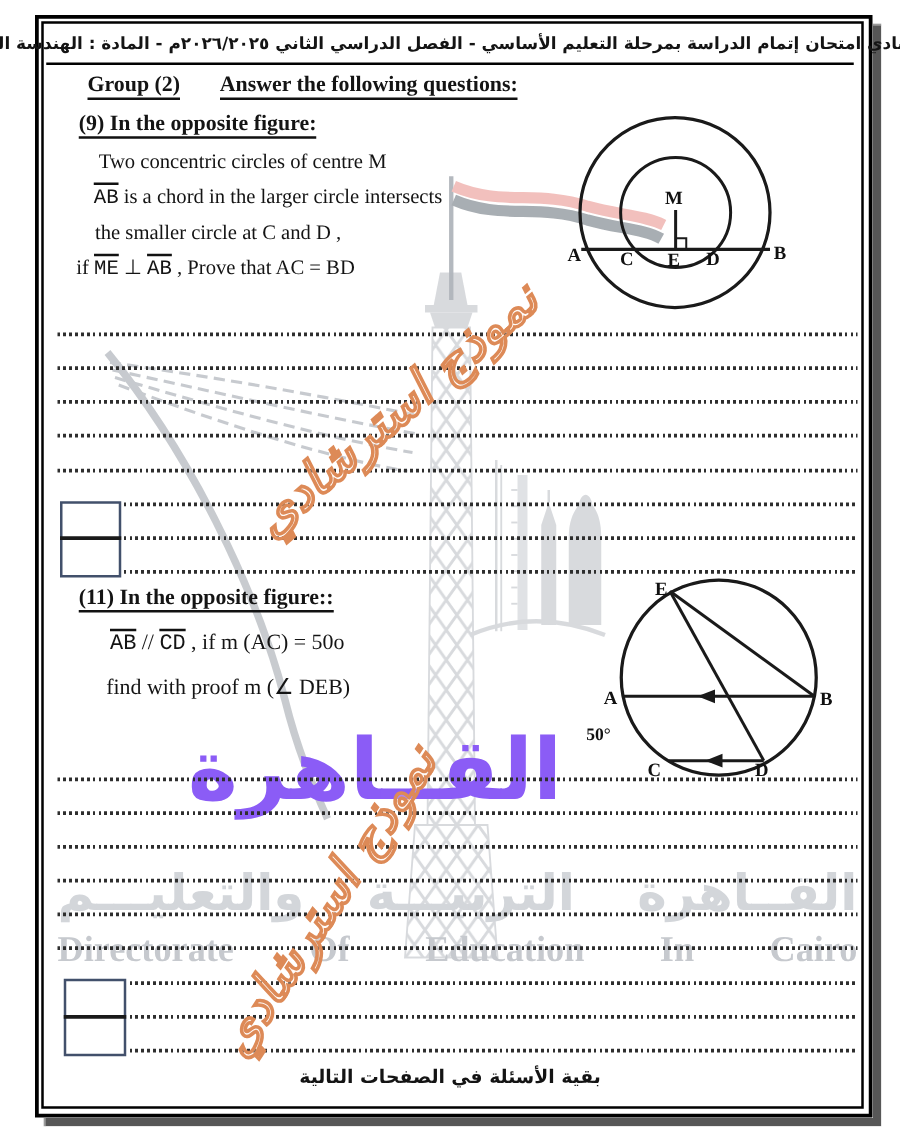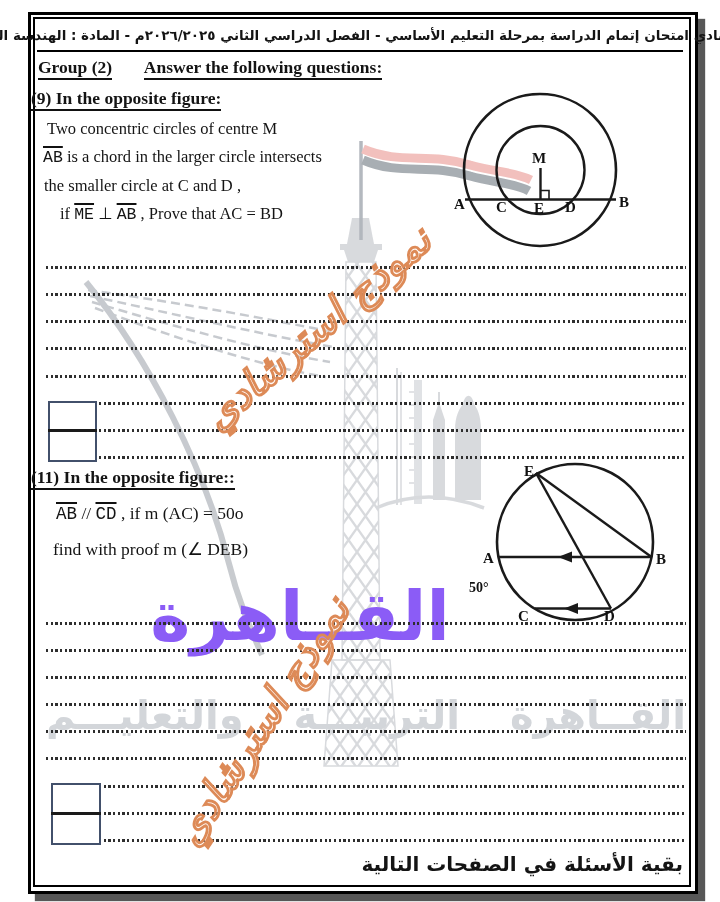--- a/index.html
+++ b/index.html
@@ -8,21 +8,21 @@
   
   .frame{position:absolute;left:28px;top:12px;width:664px;height:876px;
          border:3px solid #000;box-shadow:7px 7px 1px rgba(40,40,40,.78);background:transparent;}
   .frame-inner{position:absolute;left:33px;top:17px;width:654px;height:866px;border:2px solid #000;}
   
   .header-bar{position:absolute;left:37px;top:19px;width:646px;height:31px;
       border-bottom:2.5px solid #000;display:flex;align-items:center;justify-content:center;
       direction:rtl;font-family:"DejaVu Sans",sans-serif;font-weight:bold;font-size:13.5px;
       white-space:nowrap;z-index:2;}
   
-  .abs{position:absolute;z-index:2;}
+  .abs{position:absolute;z-index:2;margin-left:32px;}
   .bold-u{font-weight:bold;font-size:17.5px;}
   .bold-u .u{border-bottom:2.2px solid #111;padding-bottom:1px;}
   .qtext{font-size:16.5px;text-align:center;}
   .q11text{font-size:17.5px;}
   .ol{text-decoration-line:overline;text-decoration-thickness:1.7px;text-decoration-color:#111;font-family:Liberation Mono, monospace;}
   
   .dots{position:absolute;left:46px;width:640px;height:2.6px;z-index:2;
     background-image:repeating-linear-gradient(90deg,#2e2e2e 0 2.2px,transparent 2.2px 4.7px);}
   .dots.short{left:99px;width:587px;}
   
@@ -38,22 +38,22 @@
   .wm-ar{position:absolute;left:46px;top:692px;width:640px;display:flex;justify-content:space-between;
     direction:rtl;z-index:1;font-family:"DejaVu Sans",sans-serif;font-weight:bold;font-size:40px;color:#d3d6da;}
   .wm-en{position:absolute;left:46px;top:744px;width:640px;display:flex;justify-content:space-between;
     z-index:1;font-family:"Liberation Serif",serif;font-weight:bold;font-size:29px;color:#c6c9ce;}
   .script-wm{position:absolute;width:320px;text-align:center;z-index:4;pointer-events:none;
     font-family:"DejaVu Sans",sans-serif;font-style:italic;font-weight:bold;font-size:40px;
     color:rgba(255,240,230,.30);-webkit-text-stroke:1.6px #dd8a57;}
   .script-wm.one{left:157px;top:305px;transform:rotate(-41deg);}
   .script-wm.two{left:102px;top:698px;transform:rotate(-57deg);}
   
-  .footer{position:absolute;left:37px;top:852px;width:646px;text-align:right;z-index:2;
-    font-family:"DejaVu Sans",sans-serif;font-weight:bold;font-size:20px;direction:rtl;}
+  .footer{position:absolute;left:37px;top:852px;width:646px;text-align:center;z-index:2;
+    font-family:"DejaVu Sans",sans-serif;font-weight:bold;font-size:15px;direction:rtl;}
 </style>
 </head>
 <body>
 
 <div class="page">
 
   <svg class="wm" viewBox="0 0 720 902">
     <defs>
       <pattern id="lat" width="17" height="24" patternUnits="userSpaceOnUse">
         <path d="M0,0 L17,24 M17,0 L0,24" stroke="#b2b6bd" stroke-width="2.4" fill="none"></path>
@@ -102,20 +102,27 @@
   </svg>
 
   <div class="wm-cairo">القــاهرة</div>
 
   <div class="wm-ar">
     <span>القــاهرة</span>
     <span>التربيـــة</span>
     <span>والتعليـــم</span>
   </div>
 
+  <div class="wm-en">
+    <span>Directorate</span>
+    <span>Of</span>
+    <span>Education</span>
+    <span>In</span>
+    <span>Cairo</span>
+  </div>
 
   <div class="script-wm one">نموذج استرشادي</div>
   <div class="script-wm two">نموذج استرشادي</div>
 
   <div class="frame"></div>
   <div class="frame-inner"></div>
   <div class="header-bar">
     <span>نموذج استرشادي امتحان إتمام الدراسة بمرحلة التعليم الأساسي - الفصل الدراسي الثاني ٢٠٢٦/٢٠٢٥م - المادة : الهندسة المستوية ٣ / ٦</span>
   </div>
 
@@ -124,21 +131,21 @@
     <span style="display:inline-block;width:24px;"></span>
     <span class="u">Answer the following questions:</span>
   </div>
 
   <div class="abs bold-u" style="left:31px;top:88px;">
     <span class="u">(9) In the opposite figure:</span>
   </div>
   <div class="abs qtext" style="left:47px;top:119px;">Two concentric circles of centre M</div>
   <div class="abs qtext" style="left:43px;top:147px;"><span class="ol">AB</span><span> is a chord in the larger circle intersects</span></div>
   <div class="abs qtext" style="left:44px;top:176px;">the smaller circle at C and D ,</div>
-  <div class="abs qtext" style="left:60px;top:204px;"><span>if </span><span class="ol">ME</span><span> ⊥ </span><span class="ol">AB</span><span> , Prove that AC = BD</span></div>
+  <div class="abs qtext" style="left:29px;top:204px;"><span>if </span><span class="ol">ME</span><span> ⊥ </span><span class="ol">AB</span><span> , Prove that AC = BD</span></div>
 
   <svg class="fig" style="left:440px;top:78px;" width="210" height="185" viewBox="440 78 210 185">
     <circle cx="540" cy="170" r="76" fill="none" stroke="#1a1a1a" stroke-width="2.6"></circle>
     <circle cx="540.5" cy="170" r="44" fill="none" stroke="#1a1a1a" stroke-width="2.4"></circle>
     <line x1="465" y1="199.5" x2="616" y2="199.5" stroke="#1a1a1a" stroke-width="2.6"></line>
     <line x1="540.5" y1="168" x2="540.5" y2="199.5" stroke="#1a1a1a" stroke-width="2.4"></line>
     <polyline points="549,199.5 549,190.5 540.5,190.5" fill="none" stroke="#1a1a1a" stroke-width="1.6"></polyline>
     <text x="532" y="163">M</text>
     <text x="454" y="209">A</text>
     <text x="619" y="207">B</text>

